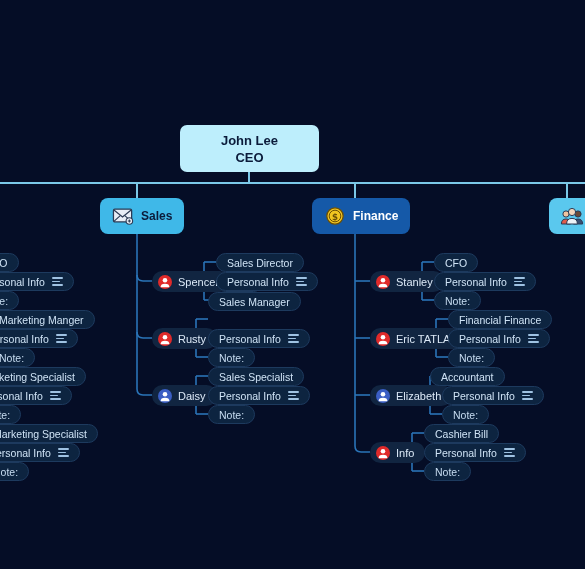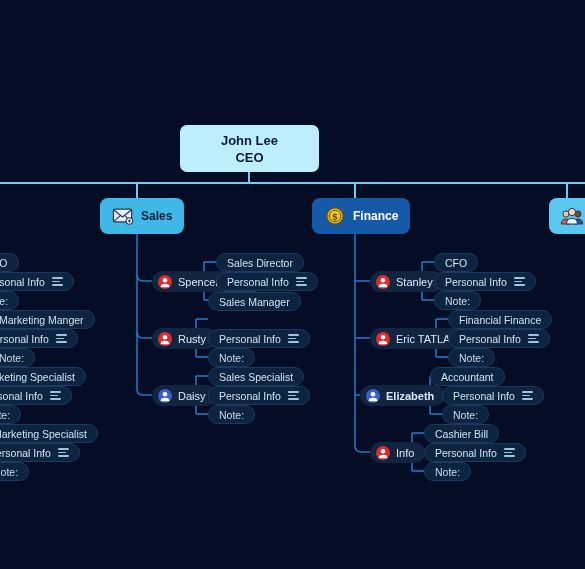--- a/index.html
+++ b/index.html
@@ -319,21 +319,21 @@
     <span class="listicon">
         <i></i>
         <i></i>
         <i></i>
       </span>
   </div>
   <div class="sub note" style="left:448px;top:348px;">
     <span>Note:</span>
   </div>
 
-  <div class="person" style="left:360px;top:385px;font-weight:bold;">
+  <div class="person" style="left:370px;top:385px;">
     <span class="avatar blue">
       <svg viewBox="0 0 14 14" width="14" height="14">
         <circle cx="7" cy="5.2" r="2.3" fill="#ffffff"></circle>
         <path d="M2.6 12.2 q0-3.4 4.4-3.4 q4.4 0 4.4 3.4 z" fill="#ffffff"></path>
       </svg>
     </span>
     <span>Elizabeth</span>
   </div>
   <div class="sub" style="left:430px;top:367px;">
     <span>Accountant</span>

